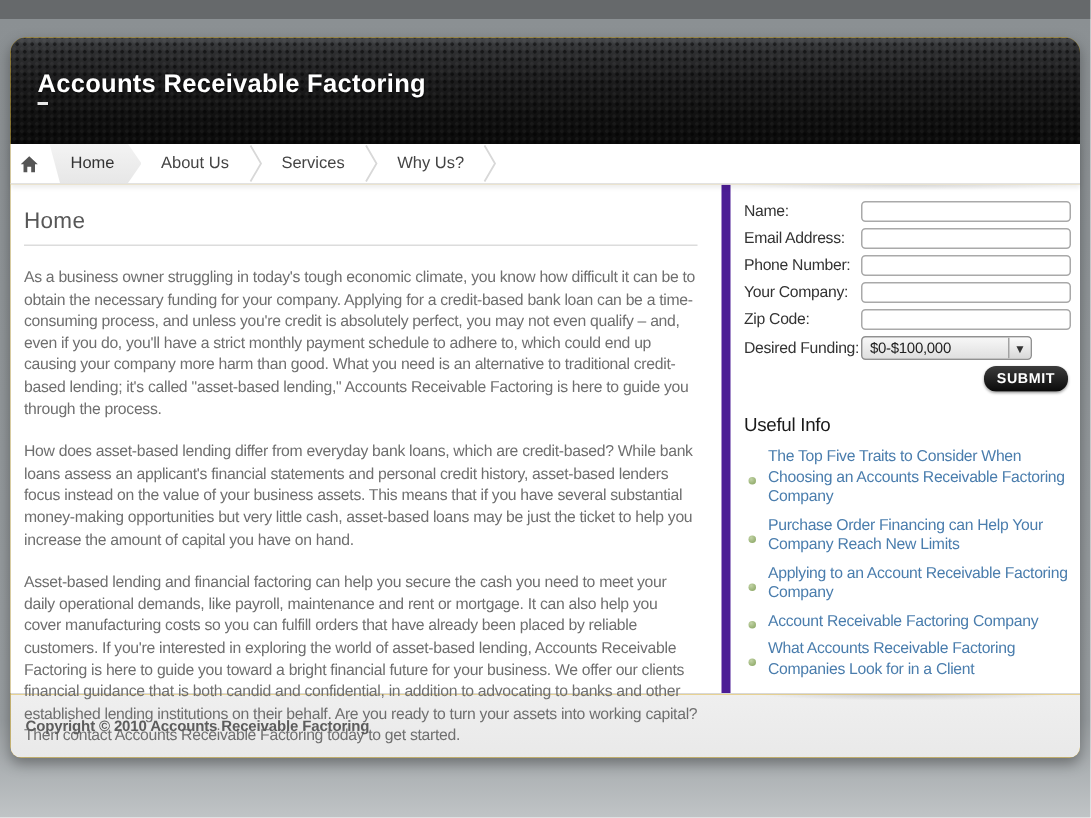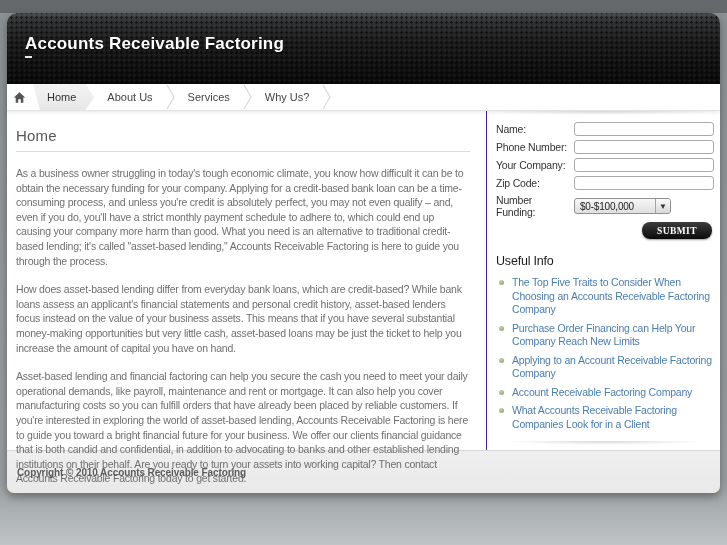--- a/index.html
+++ b/index.html
@@ -2,21 +2,21 @@
 <html><head>
 <meta charset="utf-8">
 <style>
   * { margin:0; padding:0; box-sizing:border-box; }
   html,body { width:727px; height:545px; overflow:hidden; }
   body {
     font-family:"Liberation Sans", sans-serif;
     background: linear-gradient(180deg,#66696b 0px,#66696b 13px,#8b9093 13px,#989da0 480px,#c0c4c6 545px);
   }
   .page {
-    position:absolute; left:7px; top:13px; width:713px; height:480px;
+    position:absolute; left:7px; top:25px; width:713px; height:480px;
     border-radius:10px 10px 7px 7px;
     box-shadow:0 4px 9px rgba(0,0,0,0.35);
     background:#eab308;
   }
   
   .header {
     height:71px; border-radius:10px 10px 0 0; position:relative; overflow:hidden;
     background-image:
       radial-gradient(rgba(255,255,255,0.045) 1px, transparent 1.3px),
       radial-gradient(rgba(0,0,0,0.5) 1px, transparent 1.3px),
@@ -49,51 +49,51 @@
   .sep { align-self:center; }
   
   .body-row { display:flex; height:339px; background:#fff; }
   .main { width:490px; padding:16px 16px 0 9px; }
   .page-title { font-size:15px; font-weight:normal; color:#575757; letter-spacing:0.2px; }
   .title-rule { border:none; border-top:1px solid #dcdcdc; margin:7px 0 0 0; }
   .main p {
     margin-top:14px; font-size:10.5px; line-height:14.6px; color:#6f6f6f; letter-spacing:-0.2px;
   }
   
-  .sidebar { flex:1; border-left:1px solid #4c1d95; padding:11px 6px 14px 9px; position:relative; }
+  .sidebar { flex:1; border-left:6px solid #4c1d95; padding:11px 6px 14px 9px; position:relative; }
   .sidebar::before {
     content:""; position:absolute; top:0; left:0; right:0; height:4px;
     background:radial-gradient(ellipse at 50% 0, rgba(0,0,0,0.10), transparent 70%);
   }
   .frow { display:flex; align-items:center; margin-bottom:4px; }
   .flabel { width:78px; font-size:10.5px; color:#333; letter-spacing:-0.2px; flex-shrink:0; }
   .finput {
     flex:1; height:14px; border:1px solid #a9a9a9; border-radius:3px; background:#fff;
     font-family:"Liberation Sans", sans-serif; font-size:10px; padding:0 3px; outline:none;
   }
   .dropdown {
-    width:97px; height:16px; border:1px solid #919191; border-radius:3px;
+    width:114px; height:16px; border:1px solid #919191; border-radius:3px;
     background:linear-gradient(180deg,#f7f7f7,#dfdfdf);
     display:flex; align-items:center; cursor:pointer; overflow:hidden;
   }
   .dd-value { flex:1; font-size:10px; color:#222; padding-left:5px; letter-spacing:-0.2px; }
   .dd-arrow {
     width:15px; height:100%; border-left:1px solid #a3a3a3; display:flex; align-items:center; justify-content:center;
     font-size:8px; color:#333; background:linear-gradient(180deg,#fbfbfb,#d8d8d8);
   }
   .submit-row { display:flex; justify-content:flex-end; margin:3px 2px 0 0; }
   .submit {
-    width:70px; height:17px; border:none; border-radius:8px; cursor:pointer;
+    width:56px; height:17px; border:none; border-radius:8px; cursor:pointer;
     background:linear-gradient(180deg,#3c3c3c,#0a0a0a);
-    color:#fff; font-family:Liberation Serif, serif; font-size:9.5px; font-weight:bold; letter-spacing:0.4px;
+    color:#fff; font-family:Liberation Sans, sans-serif; font-size:9.5px; font-weight:bold; letter-spacing:0.4px;
     box-shadow:0 1px 2px rgba(0,0,0,0.4);
   }
   .ui-heading { margin-top:15px; font-size:12.5px; font-weight:normal; color:#1b1b1b; letter-spacing:-0.2px; }
   .ui-list { list-style:none; margin-top:8px; }
-  .ui-item { display:flex; margin-bottom:5px; }
+  .ui-item { display:flex; margin-bottom:5px;align-items:center; }
   .bullet {
     width:5px; height:5px; border-radius:50%; margin:4px 8px 0 3px; flex-shrink:0;
     background:radial-gradient(circle at 35% 30%, #c2d3a6, #84a15c);
   }
   .ui-link { font-size:10.5px; line-height:13.5px; color:#4a7dad; text-decoration:none; cursor:pointer; letter-spacing:-0.2px; }
   .soft-shadow {
     height:4px; margin:10px 8px 0 8px;
     background:radial-gradient(ellipse at 50% 0, rgba(0,0,0,0.16), transparent 70%);
   }
   
@@ -143,33 +143,37 @@
       <p>Asset-based lending and financial factoring can help you secure the cash you need to meet your daily operational demands, like payroll, maintenance and rent or mortgage. It can also help you cover manufacturing costs so you can fulfill orders that have already been placed by reliable customers. If you're interested in exploring the world of asset-based lending, Accounts Receivable Factoring is here to guide you toward a bright financial future for your business. We offer our clients financial guidance that is both candid and confidential, in addition to advocating to banks and other established lending institutions on their behalf. Are you ready to turn your assets into working capital? Then contact Accounts Receivable Factoring today to get started.</p>
     </div>
 
     <div class="sidebar">
 
       <div class="frow">
         <label class="flabel">Name:</label>
         <input class="finput" style="">
       </div>
       <div class="frow">
+        <label class="flabel">Email Address:</label>
+        <input class="finput" style="">
+      </div>
+      <div class="frow">
         <label class="flabel">Phone Number:</label>
         <input class="finput" style="">
       </div>
       <div class="frow">
         <label class="flabel">Your Company:</label>
         <input class="finput" style="">
       </div>
       <div class="frow">
         <label class="flabel">Zip Code:</label>
         <input class="finput" style="">
       </div>
       <div class="frow">
-        <label class="flabel">Number Funding:</label>
+        <label class="flabel">Desired Funding:</label>
         <div class="dropdown">
           <span class="dd-value">$0-$100,000</span>
           <span class="dd-arrow">▼</span>
         </div>
       </div>
       <div class="submit-row">
         <button class="submit">SUBMIT</button>
       </div>
 
       <h3 class="ui-heading">Useful Info</h3>

